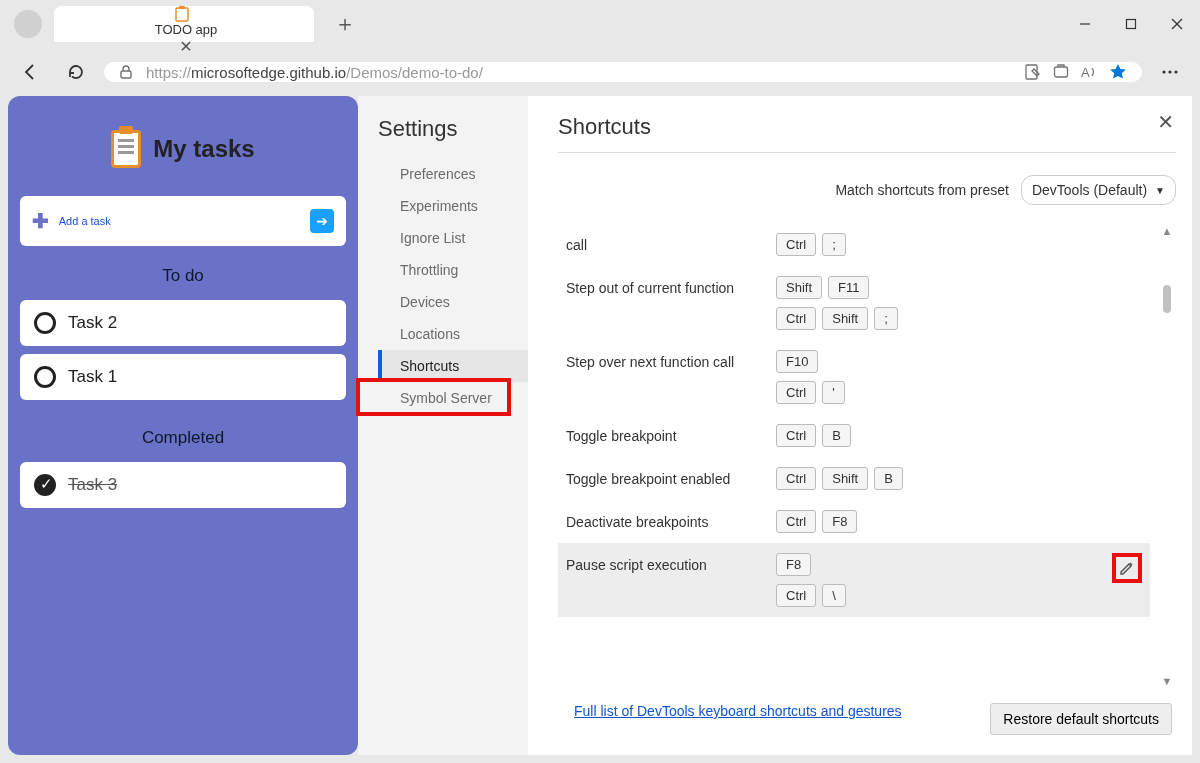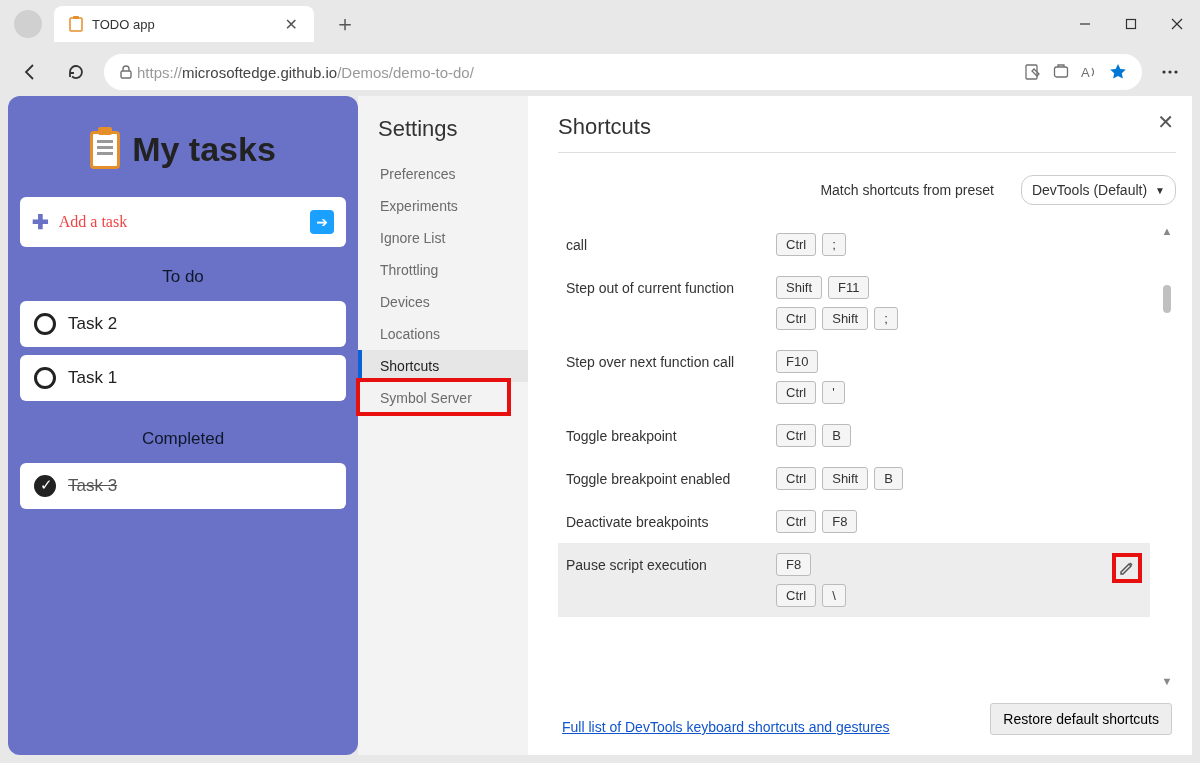--- a/index.html
+++ b/index.html
@@ -1,89 +1,89 @@
 <!DOCTYPE html>
 <html><head>
 <meta charset="utf-8">
 <style>
   * { box-sizing: border-box; margin: 0; padding: 0; font-family: "Segoe UI", Arial, sans-serif; }
   body { width: 1200px; height: 763px; background: #e8e8e8; overflow: hidden; position: relative; }
 
   
   .titlebar { height: 48px; display: flex; align-items: center; background: #e8e8e8; }
   .profile-icon { width: 28px; height: 28px; background: #d0d0d0; border-radius: 50%; margin: 0 12px 0 14px; }
-  .tab { display: flex; align-items: center; background: #fff; border-radius: 8px 8px 0 0; height: 36px; padding: 0 10px 0 14px; min-width: 260px; position: relative; }
+  .tab { display: flex; align-items: center; background: #fff; border-radius: 8px 8px 0 0; height: 36px; padding: 0 10px 0 14px; min-width: 260px; position: relative; flex-direction: column; }
   .tab-favicon { width: 16px; height: 16px; margin-right: 8px; display:flex; align-items:center; justify-content:center; }
   .tab-title { font-size: 13px; color: #333; flex:1; }
   .tab-close { font-size: 16px; color:#555; padding: 0 6px; cursor:pointer; }
   .new-tab { font-size: 22px; color:#555; margin-left: 12px; padding: 4px 8px; cursor:pointer; }
   .caption-buttons { margin-left:auto; display:flex; }
   .caption-btn { width: 46px; height:40px; display:flex; align-items:center; justify-content:center; color:#333; cursor:pointer; }
 
   .addressbar-row { height: 48px; display:flex; align-items:center; background:#e8e8e8; padding: 0 12px; gap:10px; }
   .nav-btn { width:36px; height:36px; display:flex; align-items:center; justify-content:center; color:#333; border-radius:6px; cursor:pointer; }
-  .address-field { flex:1; height:36px; background:#fff; border-radius:18px; display:flex; align-items:center; padding: 0 14px; gap:3px; }
+  .address-field { flex:1; height:20px; background:#fff; border-radius:18px; display:flex; align-items:center; padding: 0 14px; gap:12px; }
   .lock-icon { color:#707070; }
   .url-text { font-size: 15px; color:#999; }
   .url-text .host { color:#444; }
   .addr-right-icons { display:flex; gap:10px; align-items:center; color:#707070; }
   .star-icon { color:#0078d4; }
   .more-btn { width:36px; height:36px; display:flex; align-items:center; justify-content:center; color:#333; cursor:pointer; }
 
   
   .viewport { position:absolute; left:8px; right:8px; top:96px; bottom:8px; display:flex; }
 
   
   .todo-app { width: 350px; background:#6a72c7; border-radius:12px; padding: 12px; color:#222; display:flex; flex-direction:column; gap:10px; }
   .todo-header { display:flex; align-items:center; justify-content:center; gap:12px; padding: 22px 0 18px; }
   .clipboard-icon { width:30px; height:38px; background:#fff; border:3px solid #e58f2a; border-radius:4px; position:relative; }
   .clipboard-icon::before { content:""; position:absolute; top:-7px; left:5px; right:5px; height:8px; background:#e58f2a; border-radius:2px; }
   .clipboard-icon::after { content:""; position:absolute; left:4px; right:4px; top:6px; height:3px; background:#999; box-shadow: 0 6px 0 #999, 0 12px 0 #999; }
-  .todo-title { font-size: 34px; font-weight: 700; }
+  .todo-title { font-size: 24px; font-weight: 700; }
   .add-task { background:#fff; border-radius:6px; height:50px; display:flex; align-items:center; padding:0 12px; gap:10px; }
   .plus { color:#6a72c7; font-size:20px; font-weight:600; }
-  .add-task-text { font-size:16px; color:#ef4444; flex:1;font-family:Liberation Serif, serif; }
+  .add-task-text { font-size:11px; color:#1d4ed8; flex:1; }
   .go-btn { width:24px; height:24px; background:#1aa0ff; border-radius:4px; display:flex; align-items:center; justify-content:center; color:#fff; font-size:14px; }
   .section-label { text-align:center; font-size:17px; color:#0f172a; padding: 10px 0 4px; }
   .task { background:#fff; border-radius:6px; height:46px; display:flex; align-items:center; padding:0 14px; gap:12px; font-size:17px; }
   .task .circle { width:22px; height:22px; border:3px solid #222; border-radius:50%; }
   .task.done .circle { background:#222; border-color:#222; position:relative; }
   .task.done .circle::after { content:"✓"; color:#fff; position:absolute; left:3px; top:-2px; font-size:15px; }
   .task.done .task-text { text-decoration: line-through; color:#555; }
 
   
   .devtools { flex:1; background:#f3f3f3; display:flex; position:relative; }
   .settings-sidebar { width: 170px; background:#f3f3f3; padding: 20px 0 0 20px; }
   .settings-title { font-size: 22px; color:#333; margin-bottom: 16px; }
-  .settings-list { list-style:none; }
+  .settings-list { list-style:none;margin-left:20px; }
   .settings-list li { font-size:14px; color:#6b6b6b; padding:8px 0 8px 2px; cursor:pointer; }
 
   .main-panel { flex:1; background:#fff; padding: 18px 16px 0 30px; display:flex; flex-direction:column; position:relative; }
   .close-settings { position:absolute; right:18px; top:14px; font-size:20px; color:#555; cursor:pointer; }
   .panel-title { font-size:22px; color:#333; padding-bottom:12px; border-bottom:1px solid #ddd; margin-bottom:22px; }
-  .preset-row { display:flex; justify-content:flex-end; align-items:center; gap:27px; font-size:14px; color:#333; margin-bottom:18px; }
+  .preset-row { display:flex; justify-content:flex-end; align-items:center; gap:12px; font-size:14px; color:#333; margin-bottom:18px; }
   .preset-select { border:1px solid #ccc; border-radius:12px; padding:6px 10px; font-size:14px; display:flex; align-items:center; gap:8px; cursor:pointer; }
   .preset-select .caret { font-size:10px; }
 
   .shortcuts-scroll { flex:1; overflow:hidden; position:relative; padding-right: 26px; }
   .shortcut-row { display:flex; padding: 10px 8px; align-items:flex-start; gap:20px; }
   .shortcut-row.highlight { background:#ededed; }
   .shortcut-name { width: 190px; font-size:14px; color:#333; padding-top:4px; }
   .key-groups { display:flex; flex-direction:column; gap:8px; }
   .key-group { display:flex; gap:6px; align-items:center; }
   .key { border:1px solid #bbb; background:#f5f5f5; border-radius:3px; padding: 3px 9px; font-size:13px; color:#333; min-width:22px; text-align:center; }
   .edit-icon { margin-left:auto; width:30px; height:30px; display:flex; align-items:center; justify-content:center; color:#555; cursor:pointer; }
   .edit-highlight { border:4px solid #e80f0f; }
 
   
   .scrollbar-track { position:absolute; right:0; top:0; bottom:0; width:18px; display:flex; flex-direction:column; align-items:center; }
   .scroll-arrow { color:#888; font-size:11px; padding:2px 0; cursor:pointer; user-select:none; }
   .scroll-thumb { width:8px; height:28px; background:#c0c0c0; border-radius:4px; margin-top:46px; }
 
-  .footer-row { display:flex; align-items:flex-end; padding: 14px 4px 20px; gap:36px; }
+  .footer-row { display:flex; align-items:flex-start; padding: 14px 4px 20px; gap:36px;margin-left:12px; }
   .footer-link { color:#1155cc; font-size:14px; text-decoration:underline; cursor:pointer; }
   .restore-btn { margin-left:auto; background:#eee; border:1px solid #ccc; border-radius:3px; padding:7px 12px; font-size:14px; cursor:pointer; }
   .red-box { position:absolute; border:4px solid #e80f0f; pointer-events:none; }
 
   svg { display:block; }
 </style>
 </head>
 <body>
 
 <div class="titlebar">

